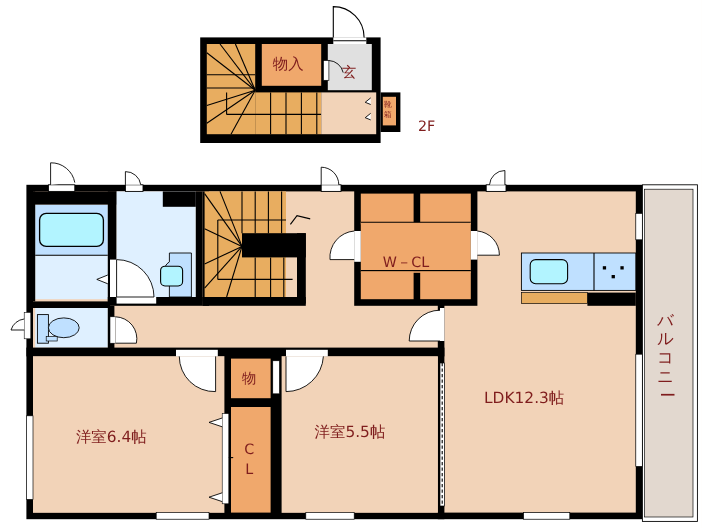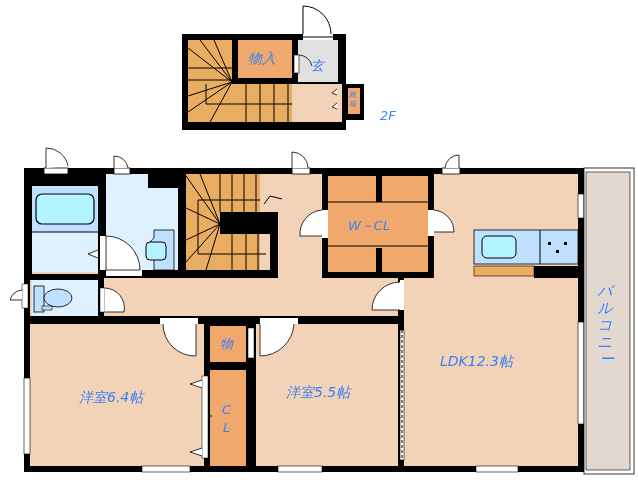--- a/index.html
+++ b/index.html
@@ -1,18 +1,18 @@
 <!DOCTYPE html>
 <html><head>
 <meta charset="utf-8">
 <style>
   html, body { margin:0; padding:0; background:#ffffff; }
   body { width:638px; height:480px; position:relative; overflow:hidden;
          font-family:"DejaVu Sans","Liberation Sans",sans-serif; }
-  .lbl { position:absolute; color:#3b82f6; white-space:nowrap;font-style:italic; }
+  .lbl { position:absolute; color:#7f1d1d; white-space:nowrap; }
   svg { position:absolute; left:0; top:0; }
 </style>
 </head>
 <body>
 
 <svg width="638" height="480" viewBox="0 0 638 480">
 
   <g>
     <rect x="182" y="34" width="164" height="96" fill="#000"></rect>
 
@@ -187,23 +187,23 @@
 </svg>
 
 <div class="lbl" style="left:248px;top:50px;font-size:14px;">物入</div>
 <div class="lbl" style="left:311px;top:57px;font-size:13px;">玄</div>
 <div class="lbl" style="left:349px;top:91px;font-size:7px;line-height:9px;width:10px;">
   <div>靴</div>
     <div>箱</div>
 </div>
 <div class="lbl" style="left:380px;top:108px;font-size:13px;">2F</div>
 
-<div class="lbl" style="left:348px;top:217px;font-size:13px;">W－CL</div>
+<div class="lbl" style="left:348px;top:230px;font-size:13px;">W－CL</div>
 <div class="lbl" style="left:440px;top:353px;font-size:14px;">LDK12.3帖</div>
-<div class="lbl" style="left:79px;top:389px;font-size:14px;">洋室6.4帖</div>
+<div class="lbl" style="left:69px;top:389px;font-size:14px;">洋室6.4帖</div>
 <div class="lbl" style="left:286px;top:384px;font-size:14px;text-align:center;">洋室5.5帖</div>
 <div class="lbl" style="left:220px;top:335px;font-size:13px;">物</div>
 <div class="lbl" style="left:222px;top:402px;font-size:13px;">C</div>
 <div class="lbl" style="left:223px;top:420px;font-size:13px;">L</div>
 
 <div class="lbl" style="left:597px;top:283px;font-size:15px;line-height:17px;width:16px;text-align:center;">
   <div>バ</div>
   <div>ル</div>
   <div>コ</div>
   <div>ニ</div>

